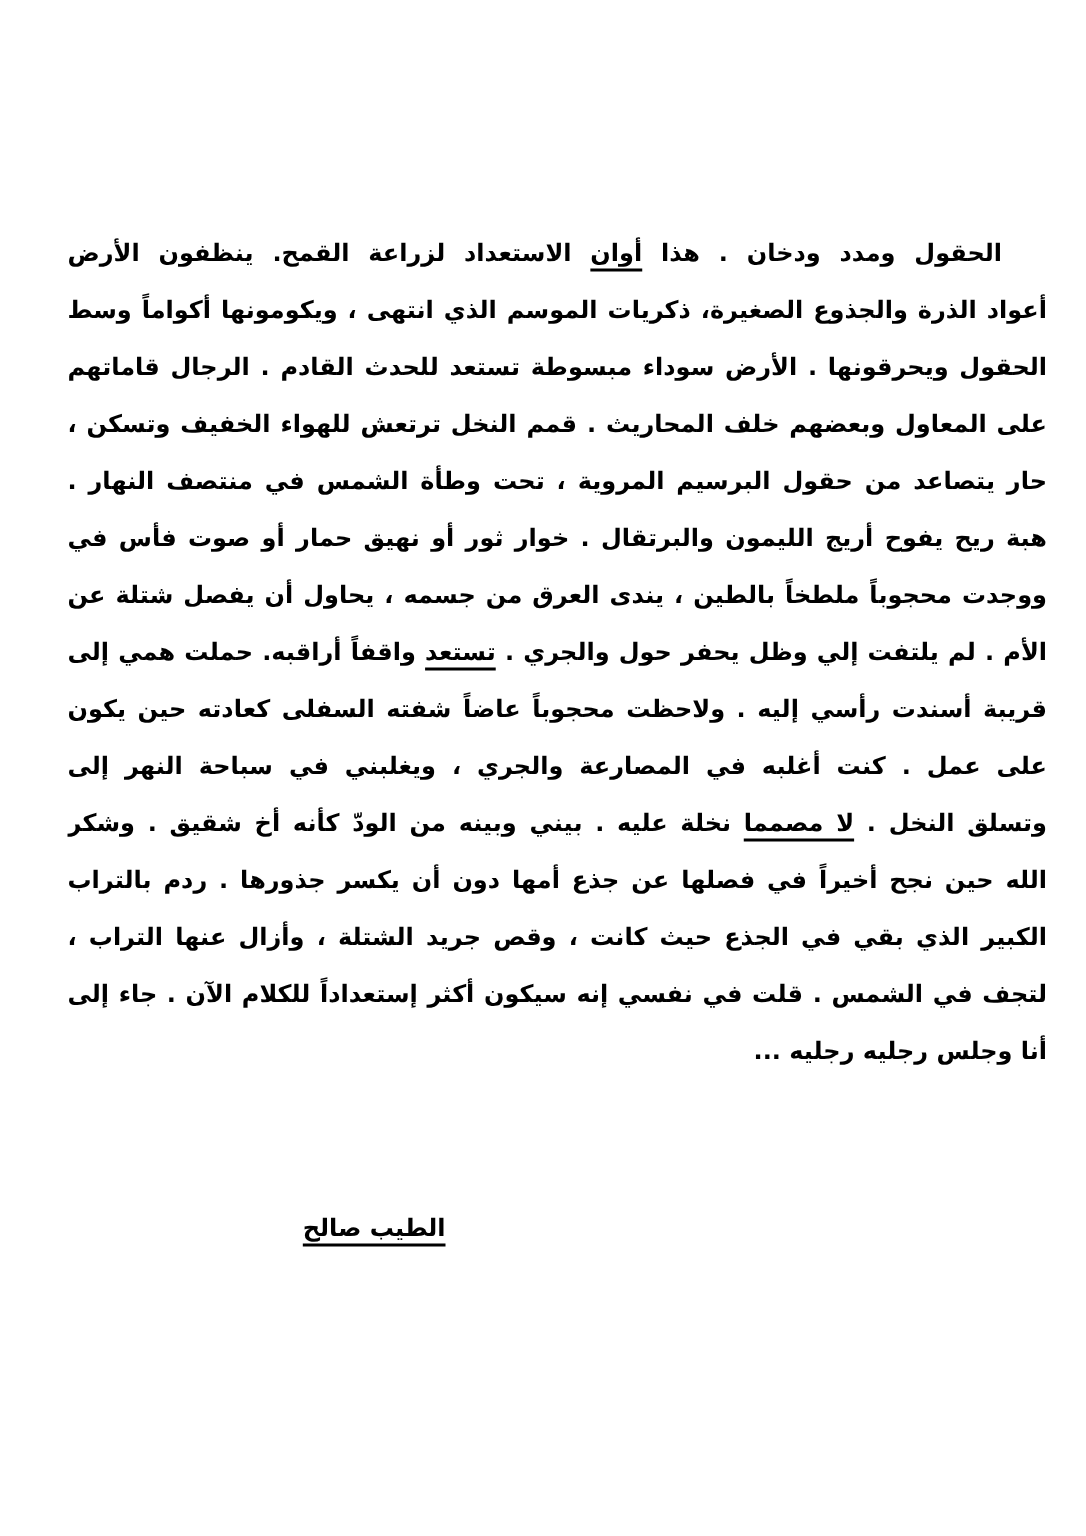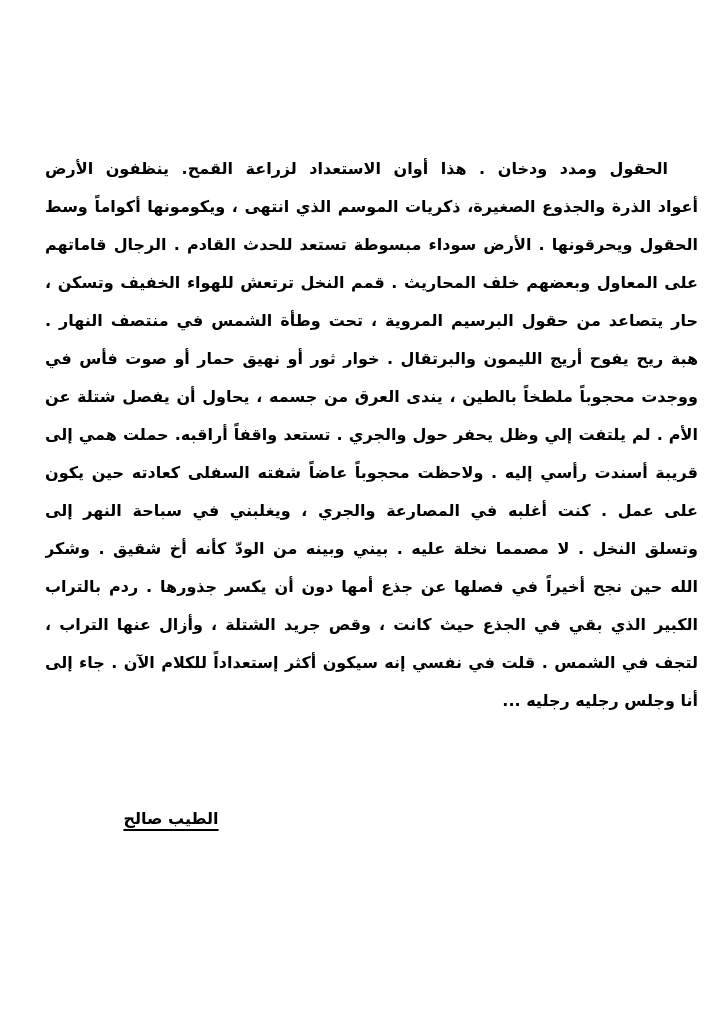--- a/index.html
+++ b/index.html
@@ -34,33 +34,34 @@
     text-justify: inter-word;
     white-space: normal;
   }
   .line.indent {
     padding-right: 30px;
   }
   .line.last {
     text-align-last: right;
   }
   .u {
+    text-decoration: underline;
     text-decoration-thickness: 2px;
     text-underline-offset: 5px;
   }
   .attribution {
     position: absolute;
     top: 800px;
     left: 45px;
     width: 252px;
     direction: rtl;
     font-size: 16px;
     line-height: 38px;
     display: flex;
-    flex-direction: column;
+    flex-direction: row;
     align-items: center;
   }
   .attr-line {
     white-space: nowrap;
     text-decoration: underline;
     text-decoration-thickness: 2px;
     text-underline-offset: 5px;
   }
 </style>
 </head>

